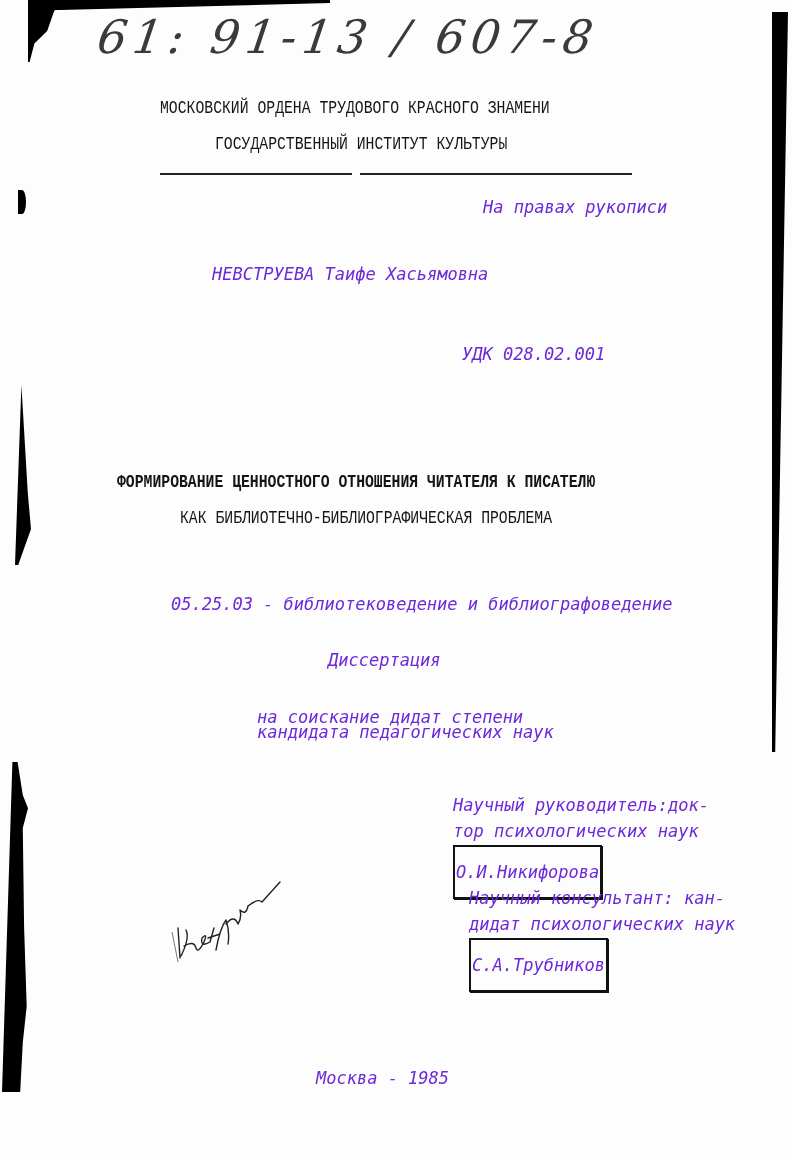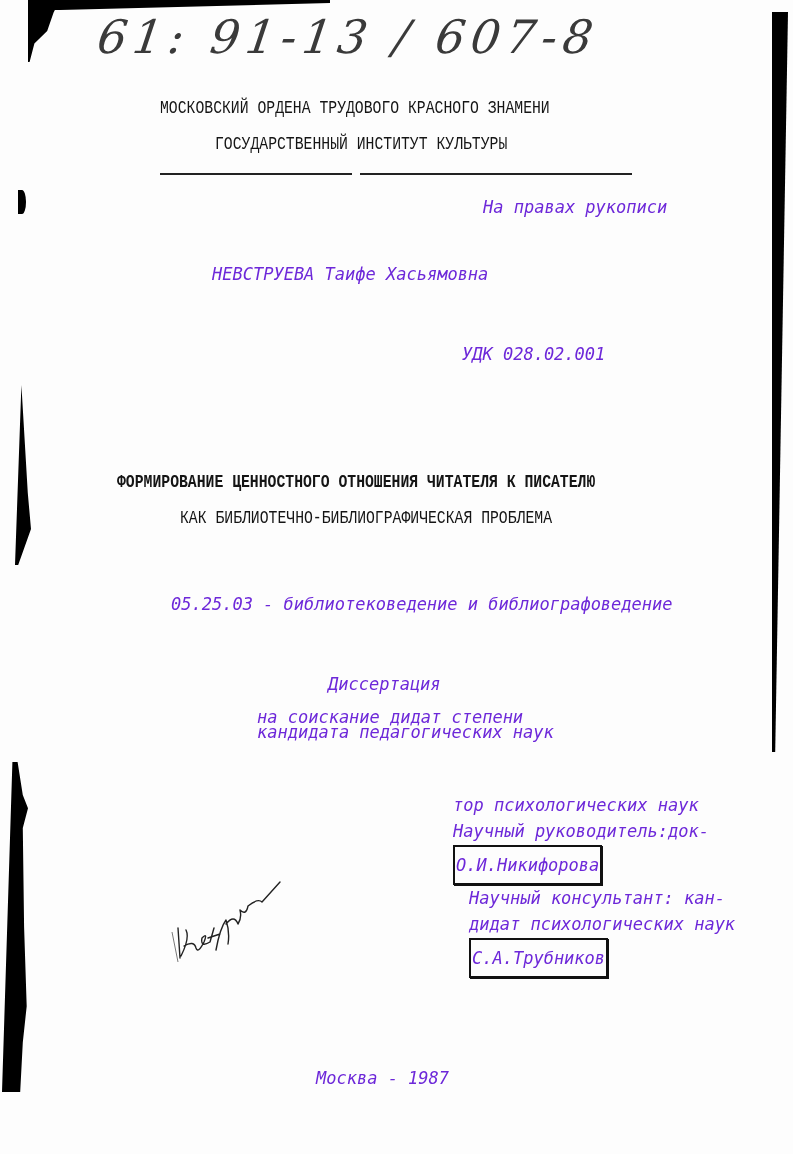--- a/index.html
+++ b/index.html
@@ -97,31 +97,31 @@
     .rule-b { left: 360px; top: 173px; width: 272px; }
 
     .rights { left: 483px; top: 197px; }
     .author { left: 212px; top: 264px; }
     .udk { left: 462px; top: 344px; }
 
     .title-1 { left: 117px; top: 472px; font-weight: bold; }
     .title-2 { left: 180px; top: 508px; }
 
     .specialty { left: 171px; top: 594px; }
-    .diss-1 { left: 328px; top: 674px; }
+    .diss-1 { left: 328px; top: 650px; }
     .diss-2 { left: 257px; top: 707px; }
     .diss-3 { left: 257px; top: 722px; }
 
     .sup-block { left: 453px; top: 793px; }
     .sup-line { display: block; height: 26px; line-height: 24px; }
 
     .boxed {
       display: inline-block;
       border: 2px solid #111;
-      padding: 8px 1px;
+      padding: 15px 1px;
       line-height: 20px;
       box-shadow: 1px 1px 0 #111;
     }
 
     .cons-block { left: 453px; top: 886px; margin-left: 16px; }
 
     .signature {
       left: 150px; top: 858px;
       width: 140px; height: 110px;
     }
@@ -156,31 +156,31 @@
   <div class="abs tw-caps title-1">ФОРМИРОВАНИЕ ЦЕННОСТНОГО ОТНОШЕНИЯ ЧИТАТЕЛЯ К ПИСАТЕЛЮ</div>
   <div class="abs tw-caps title-2">КАК БИБЛИОТЕЧНО-БИБЛИОГРАФИЧЕСКАЯ ПРОБЛЕМА</div>
 
   <div class="abs tw specialty">05.25.03 - библиотековедение и библиографоведение</div>
 
   <div class="abs tw diss-1">Диссертация</div>
   <div class="abs tw diss-2">на соискание дидат степени</div>
   <div class="abs tw diss-3">кандидата педагогических наук</div>
 
   <div class="abs tw sup-block">
+    <span class="sup-line">Научный руководитель:док-</span>
     <span class="sup-line">тор психологических наук</span>
-    <span class="sup-line">Научный руководитель:док-</span>
     <span class="sup-line"><span class="boxed">О.И.Никифорова</span></span>
   </div>
 
   <div class="abs tw cons-block">
     <span class="sup-line">Научный консультант: кан-</span>
     <span class="sup-line">дидат психологических наук</span>
     <span class="sup-line"><span class="boxed">С.А.Трубников</span></span>
   </div>
 
   <svg class="abs signature" viewBox="0 0 140 110">
     <path d="M28 70 L30 100 M31 98 Q40 80 36 72 M34 88 Q44 82 46 90 Q48 96 54 84 Q58 74 52 80 Q50 90 60 84 L64 70 M58 80 L70 76 M66 92 Q70 70 76 62 Q80 74 78 86 M76 66 Q84 56 88 66 Q92 60 90 52 Q96 58 98 48 M98 48 Q108 40 112 44 L130 24" fill="none" stroke="#222" stroke-width="1.4" stroke-linecap="round" stroke-linejoin="round"></path>
     <path d="M22 74 L28 104" fill="none" stroke="#555" stroke-width="0.8"></path>
   </svg>
 
-  <div class="abs tw city-year">Москва - 1987</div>
+  <div class="abs tw city-year">Москва - 1985</div>
 
 </div>
 
 </body></html>

